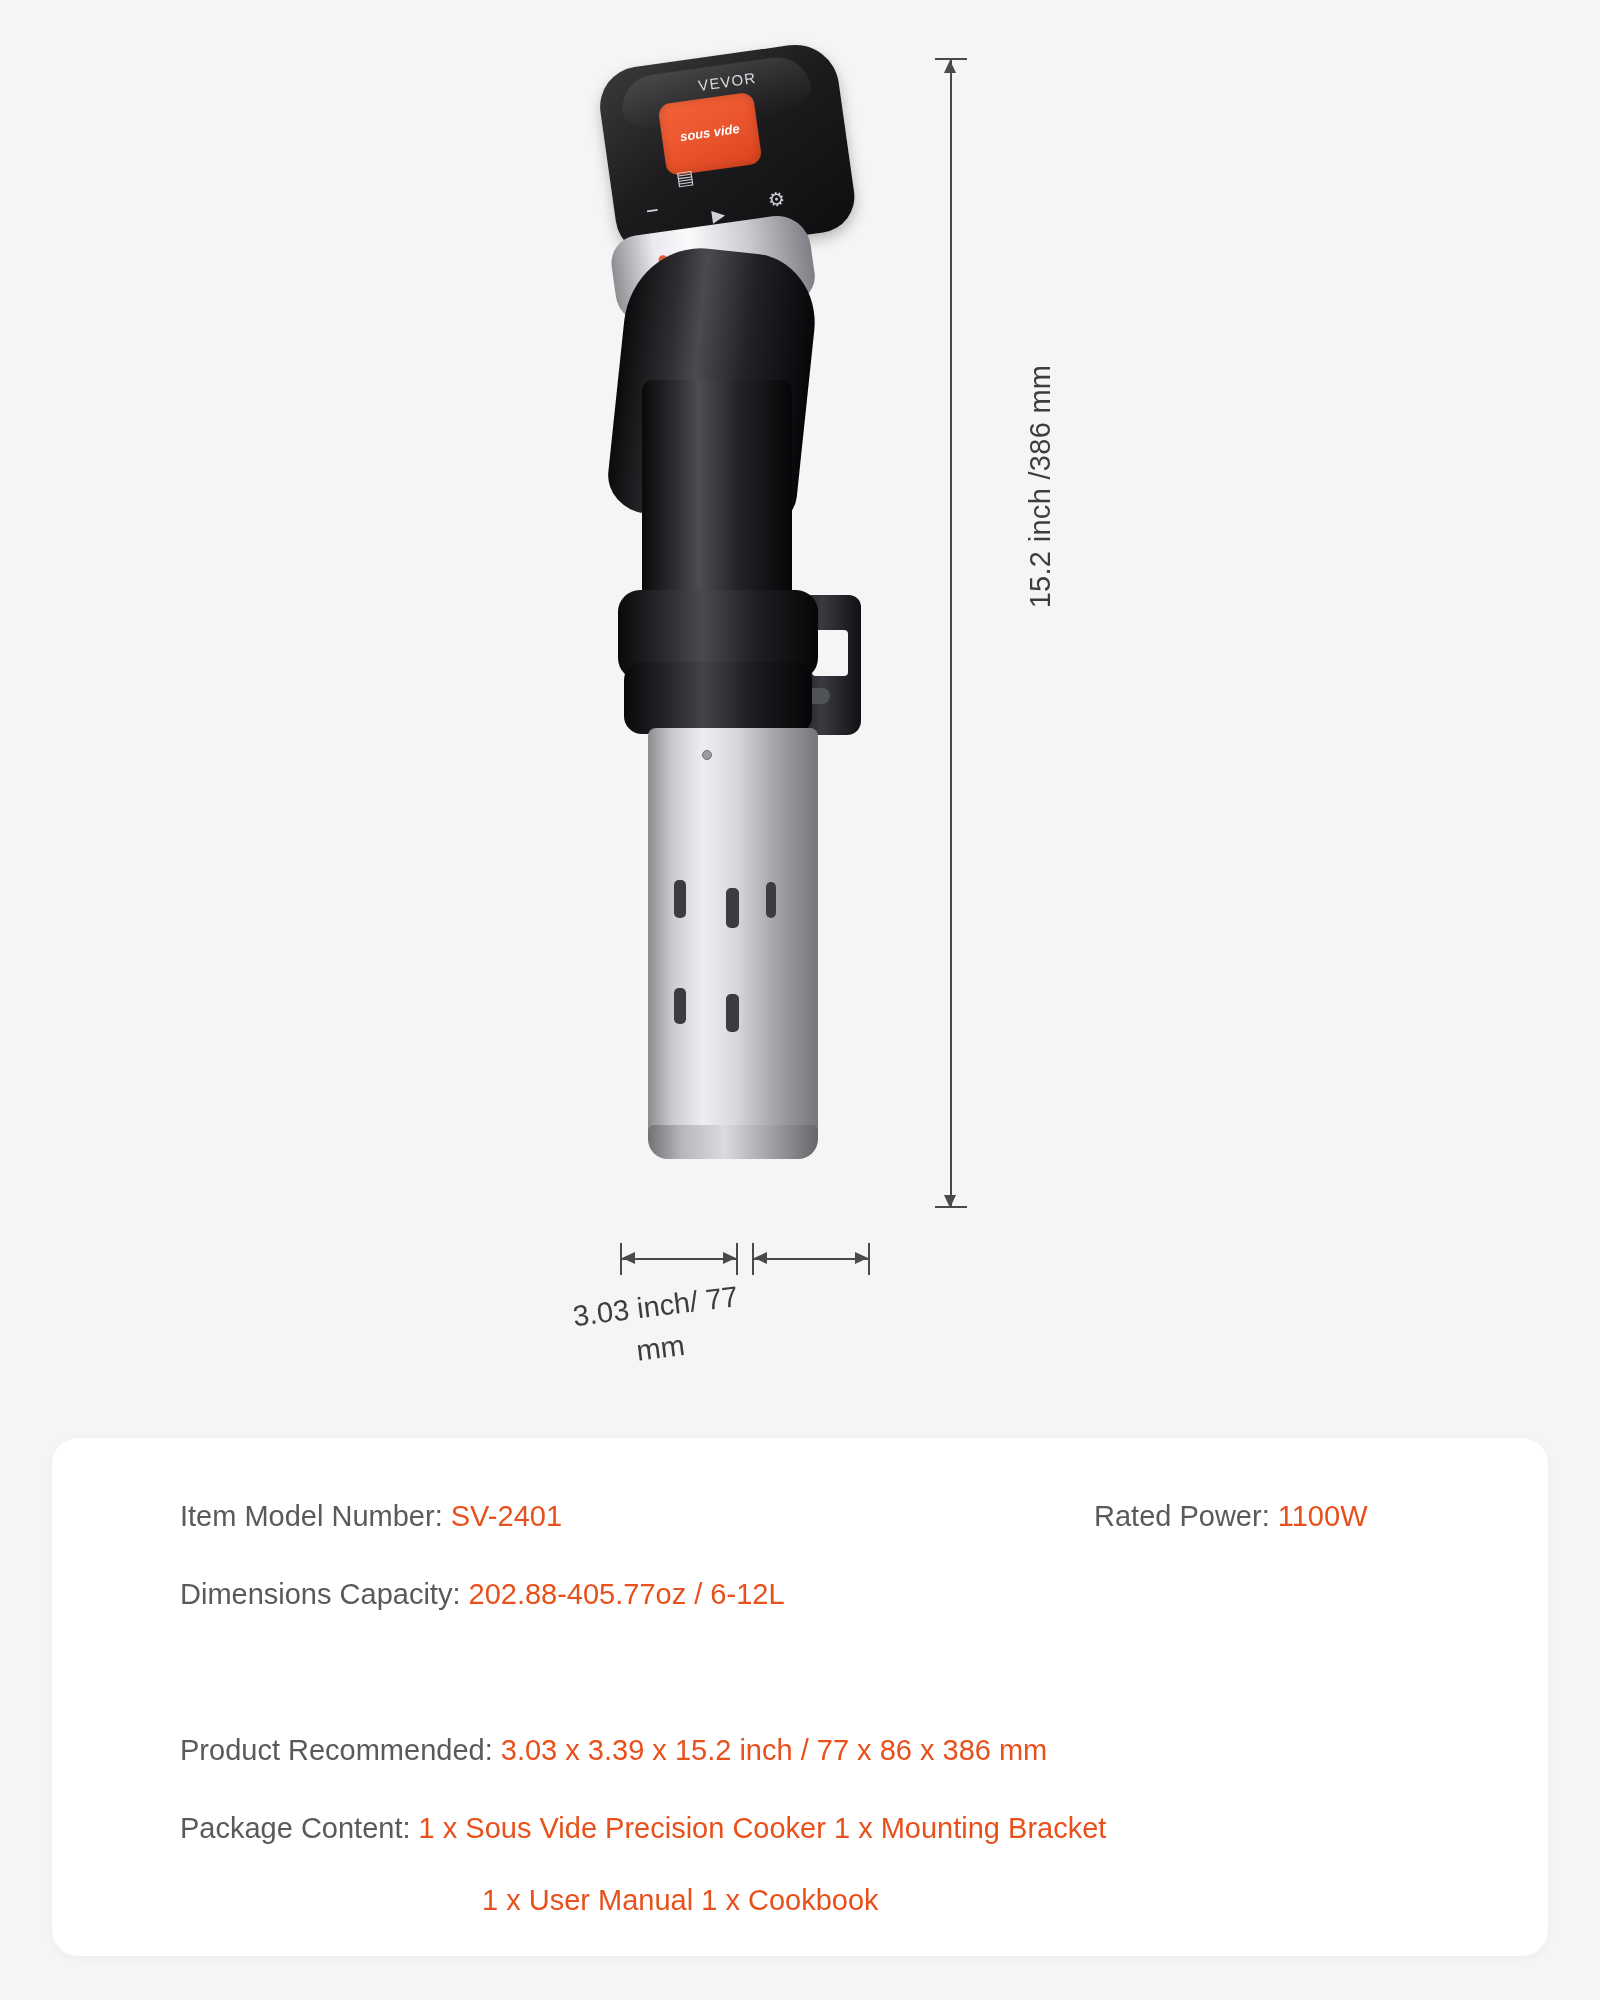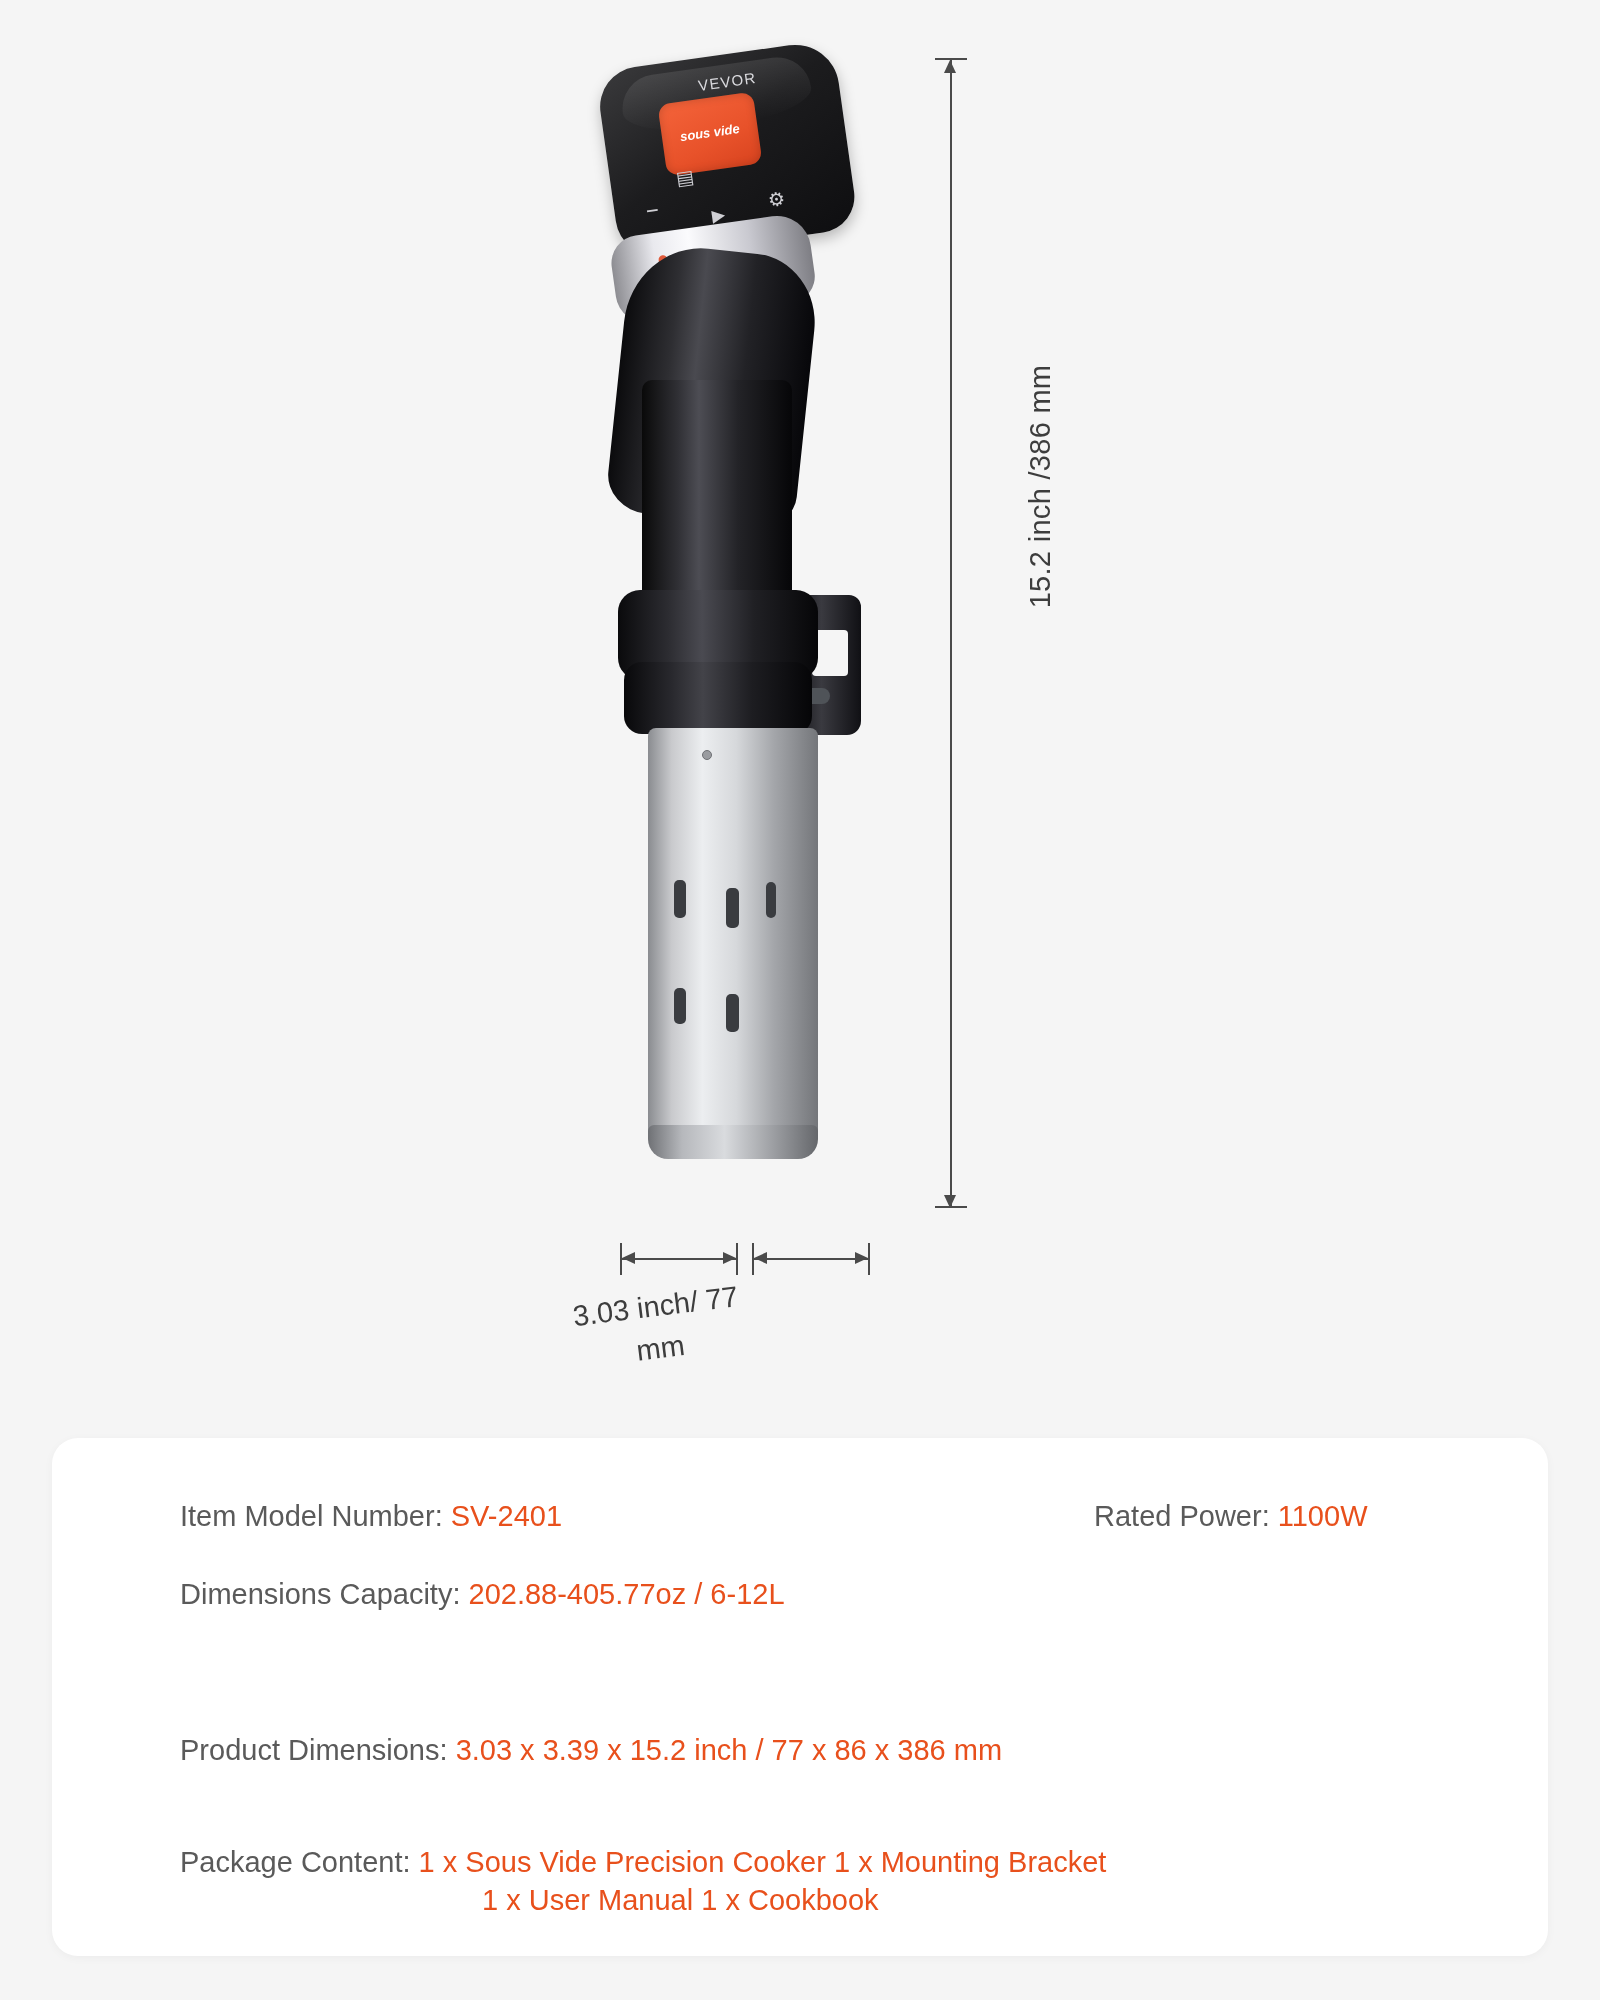--- a/index.html
+++ b/index.html
@@ -331,21 +331,21 @@
     white-space: nowrap;
   }
   .spec-val { color: #e8501c; font-weight: normal; }
   .spec-lbl { color: #5a5a5a; font-weight: normal; }
 
   #row-model    { left: 128px; top: 62px; }
   #row-power    { left: 1042px; top: 62px; }
   #row-capacity { left: 128px; top: 140px; }
   #row-weight   { left: 128px; top: 218px; }
   #row-dims     { left: 128px; top: 296px; }
-  #row-package  { left: 128px; top: 374px; margin-top: 34px; }
+  #row-package  { left: 128px; top: 374px; }
   #row-package2 { left: 430px; top: 446px; }
 </style>
 </head>
 <body>
 
 <div id="product-area">
 
   <div id="cooker">
     <div class="head">
       <div class="head-gloss"></div>
@@ -407,19 +407,19 @@
   <div class="spec-row" id="row-model">
     <span class="spec-lbl">Item Model Number: </span><span class="spec-val">SV-2401</span>
   </div>
   <div class="spec-row" id="row-power">
     <span class="spec-lbl">Rated Power: </span><span class="spec-val">1100W</span>
   </div>
   <div class="spec-row" id="row-capacity">
     <span class="spec-lbl">Dimensions Capacity: </span><span class="spec-val">202.88-405.77oz / 6-12L</span>
   </div>
   <div class="spec-row" id="row-dims">
-    <span class="spec-lbl">Product Dimensions: </span><span class="spec-val">3.03 x 3.39 x 15.2 inch / 77 x 86 x 386 mm</span>
+    <span class="spec-lbl">Product Recommended: </span><span class="spec-val">3.03 x 3.39 x 15.2 inch / 77 x 86 x 386 mm</span>
   </div>
   <div class="spec-row" id="row-package">
     <span class="spec-lbl">Package Content: </span><span class="spec-val">1 x Sous Vide Precision Cooker  1 x Mounting Bracket</span>
   </div>
   <div class="spec-row spec-val" id="row-package2">1 x User Manual  1 x Cookbook</div>
 </div>
 
 </body></html>

